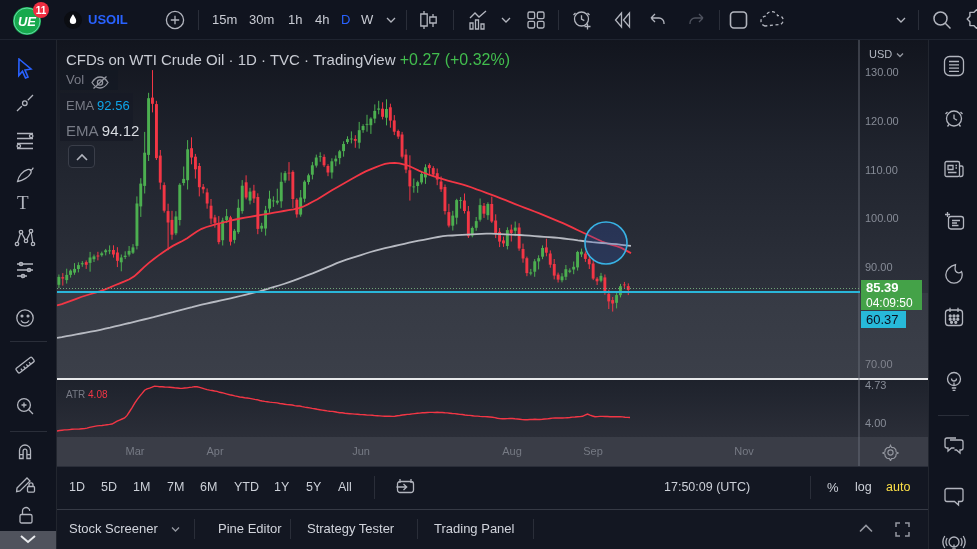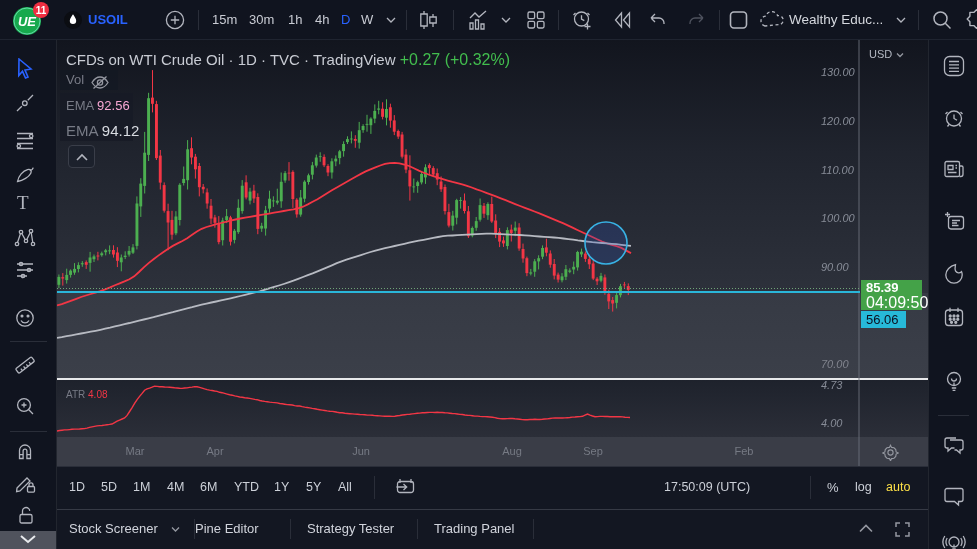--- a/index.html
+++ b/index.html
@@ -7,21 +7,21 @@
   font-family:"Liberation Sans", sans-serif; }
 .abs { position:absolute; }
 #topbar { left:0; top:0; width:977px; height:40px; background:#10141f; border-bottom:1px solid #1f2430; }
 #lefttb { left:0; top:40px; width:57px; height:509px; background:#10141f; border-right:1px solid #22262f; }
 #righttb { left:928px; top:40px; width:49px; height:509px; background:#10141f; border-left:1px solid #22262f; }
 #bottb { left:57px; top:466px; width:871px; height:43px; background:#131722; border-top:1px solid #2a2e39; }
 #botpanel { left:57px; top:509px; width:871px; height:40px; background:#131722; border-top:1px solid #363a45; }
 svg.ln { stroke:#b2b5be; fill:none; stroke-width:1.3; }
 .tf { position:absolute; top:0; height:40px; line-height:40px; color:#c9ccd4; font-size:13px; }
 .sep { position:absolute; width:1px; background:#2a2e39; }
-.axlabel { position:absolute; left:821px; color:#878c97; font-size:11px; transform:translateY(-50%);font-style:italic; }
+.axlabel { position:absolute; left:865px; color:#878c97; font-size:11px; transform:translateY(-50%); }
 .mon { position:absolute; top:445px; color:#767a84; font-size:11px; transform:translateX(-50%); }
 .rngbtn { position:absolute; top:466px; height:43px; line-height:43px; color:#ccd0d8; font-size:12.5px; }
 .tab { position:absolute; top:509px; height:28px; line-height:39px; color:#d1d4dc; font-size:13px; }
 .tabsep { position:absolute; top:519px; width:1px; height:20px; background:#2a2e39; }
 </style>
 </head>
 <body>
 <svg id="chart" width="871" height="426" viewBox="0 0 871 426" style="position:absolute;left:57px;top:40px">
     <defs>
       <linearGradient id="atrg" x1="0" y1="0" x2="0" y2="1">
@@ -421,21 +421,20 @@
   </svg>
   <div class="sep" style="left:719px;top:10px;height:20px"></div>
 
   <svg class="ln abs" style="left:728px;top:10px;stroke-width:1.6" width="21" height="20" viewBox="0 0 21 20">
     <rect x="2.5" y="2" width="16" height="16" rx="3.4"></rect>
   </svg>
 
   <svg class="abs" style="left:758px;top:11px" width="30" height="18" viewBox="0 0 30 18">
     <path d="M7 15 a5 5 0 0 1 0.8-9.9 a6.2 6.2 0 0 1 11.8-0.4 a4.6 4.6 0 0 1 2.6 8.8 z" fill="none" stroke="#b2b5be" stroke-width="1.3" stroke-dasharray="3,2.6"></path>
   </svg>
-  <div class="tf" style="left:789px;font-size:13.5px;color:#d6d9df">Wealthy Educ...</div>
   <svg class="ln abs" style="left:895px;top:16px" width="12" height="8" viewBox="0 0 12 8">
       <path d="M2 2l4 4 4-4"></path>
     </svg>
   <div class="sep" style="left:918px;top:10px;height:20px"></div>
 
   <svg class="ln abs" style="left:930px;top:8px;stroke-width:1.5" width="24" height="24" viewBox="0 0 24 24">
     <circle cx="10.5" cy="10.5" r="6.5"></circle>
       <path d="M15.3 15.3 L20.5 20.5"></path>
   </svg>
 
@@ -595,21 +594,21 @@
 <div class="abs" style="left:66px;top:51px;font-size:15px;color:#c8cbd3;white-space:nowrap">CFDs on WTI Crude Oil · 1D · TVC · TradingView
   <span style="color:#42bd4e;font-size:16px"> +0.27 (+0.32%)</span></div>
 <div class="abs" style="left:60px;top:70px;width:58px;height:20px;background:rgba(19,23,34,0.55)"></div>
 <div class="abs" style="left:66px;top:72px;font-size:13px;color:#787b86">Vol</div>
 <svg class="abs" style="left:90px;top:75px" width="20" height="15" viewBox="0 0 20 15">
   <path d="M2 7.5 C4.5 3.5 8 2 10 2 C12 2 15.5 3.5 18 7.5 C15.5 11.5 12 13 10 13 C8 13 4.5 11.5 2 7.5z" fill="none" stroke="#9598a1" stroke-width="1.3"></path>
   <circle cx="10" cy="7.5" r="2.6" fill="none" stroke="#9598a1" stroke-width="1.3"></circle>
   <path d="M3.5 13.5 L16.5 1.5" stroke="#9598a1" stroke-width="1.3"></path>
 </svg>
 <div class="abs" style="left:60px;top:93px;width:73px;height:48px;background:rgba(22,26,37,0.8)"></div>
-<div class="abs" style="left:66px;top:98px;font-size:13px;color:#787b86">EMA <span style="color:#f9a8d4">92.56</span></div>
+<div class="abs" style="left:66px;top:98px;font-size:13px;color:#787b86">EMA <span style="color:#0ea5e9">92.56</span></div>
 <div class="abs" style="left:66px;top:122px;font-size:15px;color:#787b86">EMA <span style="color:#d8dbe1">94.12</span></div>
 <div class="abs" style="left:68px;top:145px;width:27px;height:23px;background:#1c212c;border:1px solid #3a3e49;border-radius:4px">
   <svg style="position:absolute;left:6px;top:7px" width="14" height="9" viewBox="0 0 14 9">
       <path d="M2 7l5-5 5 5" fill="none" stroke="#b2b5be" stroke-width="1.6"></path>
     </svg>
 </div>
 
 <div class="abs" style="left:66px;top:389px;font-size:10px;color:#787b86">ATR <span style="color:#f23645">4.08</span></div>
 
 <div class="abs" style="left:869px;top:48px;font-size:11px;color:#b3b8c2">USD</div>
@@ -619,40 +618,40 @@
 <div class="axlabel" style="top:72px">130.00</div>
 <div class="axlabel" style="top:121px">120.00</div>
 <div class="axlabel" style="top:170px">110.00</div>
 <div class="axlabel" style="top:218px">100.00</div>
 <div class="axlabel" style="top:267px">90.00</div>
 <div class="axlabel" style="top:364px;color:#81848e">70.00</div>
 <div class="axlabel" style="top:385px">4.73</div>
 <div class="axlabel" style="top:423px">4.00</div>
 
 <div class="abs" style="left:861px;top:280px;width:61px;height:30px;background:#44a248;color:#fff;font-size:13px;line-height:15px;padding-left:5px">
-  <b>85.39</b><br><span style="font-size:16px">04:09:50</span></div>
-<div class="abs" style="left:861px;top:311px;width:45px;height:17px;background:#27b9d9;color:#0b1020;font-size:13px;line-height:17px;padding-left:5px">56.06</div>
+  <b>85.39</b><br><span style="font-size:12px">04:09:50</span></div>
+<div class="abs" style="left:861px;top:311px;width:45px;height:17px;background:#27b9d9;color:#0b1020;font-size:13px;line-height:17px;padding-left:5px">60.37</div>
 
 <div class="mon" style="left:135px">Mar</div>
 <div class="mon" style="left:215px">Apr</div>
 <div class="mon" style="left:361px">Jun</div>
 <div class="mon" style="left:512px">Aug</div>
 <div class="mon" style="left:593px">Sep</div>
-<div class="mon" style="left:744px">Feb</div>
+<div class="mon" style="left:744px">Nov</div>
 
 <svg class="abs" style="left:882px;top:444px" width="17" height="17" viewBox="0 0 17 17">
   <path d="M8.5 1.2 l1.1 2.2 2.4 0.35 1.75 1.75 0.35 2.4 2.2 1.1 -2.2 1.1 -0.35 2.4 -1.75 1.75 -2.4 0.35 -1.1 2.2 -1.1 -2.2 -2.4 -0.35 -1.75 -1.75 -0.35 -2.4 -2.2 -1.1 2.2 -1.1 0.35 -2.4 1.75 -1.75 2.4 -0.35z" fill="none" stroke="#9598a1" stroke-width="1.1"></path>
   <circle cx="8.5" cy="8.5" r="2.6" fill="none" stroke="#9598a1" stroke-width="1.1"></circle>
 </svg>
 
 <div class="abs" id="bottb"></div>
 <div class="rngbtn" style="left:69px">1D</div>
 <div class="rngbtn" style="left:101px">5D</div>
 <div class="rngbtn" style="left:133px">1M</div>
-<div class="rngbtn" style="left:167px">4M</div>
+<div class="rngbtn" style="left:167px">7M</div>
 <div class="rngbtn" style="left:200px">6M</div>
 <div class="rngbtn" style="left:234px">YTD</div>
 <div class="rngbtn" style="left:274px">1Y</div>
 <div class="rngbtn" style="left:306px">5Y</div>
 <div class="rngbtn" style="left:338px">All</div>
 <div class="sep" style="left:374px;top:476px;height:23px"></div>
 <svg class="ln abs" style="left:395px;top:477px" width="21" height="19" viewBox="0 0 21 19">
   <path d="M5 4.5 h11 a2.5 2.5 0 0 1 2.5 2.5 v6 a2.5 2.5 0 0 1 -2.5 2.5 h-11 a2.5 2.5 0 0 1 -2.5 -2.5 v-6 a2.5 2.5 0 0 1 2.5 -2.5z M5 2v4 M16 2v4"></path>
   <path d="M1.5 10h10 M8.5 7l3.2 3-3.2 3"></path>
 </svg>
@@ -661,21 +660,21 @@
 <div class="rngbtn" style="left:827px;font-size:13px">%</div>
 <div class="rngbtn" style="left:855px">log</div>
 <div class="rngbtn" style="left:886px;color:#fde047">auto</div>
 
 <div class="abs" id="botpanel"></div>
 <div class="tab" style="left:69px">Stock Screener</div>
 <svg class="ln abs" style="left:170px;top:526px;stroke:#9598a1" width="11" height="7" viewBox="0 0 11 7">
     <path d="M2 1.5l3.5 3.5 3.5-3.5"></path>
   </svg>
 <div class="tabsep" style="left:194px"></div>
-<div class="tab" style="left:195px">Pine Editor</div>
+<div class="tab" style="left:218px">Pine Editor</div>
 <div class="tabsep" style="left:290px"></div>
 <div class="tab" style="left:307px">Strategy Tester</div>
 <div class="tabsep" style="left:417px"></div>
 <div class="tab" style="left:434px">Trading Panel</div>
 <div class="tabsep" style="left:533px"></div>
 <svg class="ln abs" style="left:858px;top:523px;stroke:#9598a1;stroke-width:1.6" width="16" height="11" viewBox="0 0 16 11">
     <path d="M2 8.5L8 2.5l6 6"></path>
   </svg>
 <svg class="ln abs" style="left:894px;top:521px;stroke:#9598a1;stroke-width:1.5" width="17" height="17" viewBox="0 0 17 17">
   <path d="M2 6V2h4 M11 2h4v4 M15 11v4h-4 M6 15H2v-4"></path>

